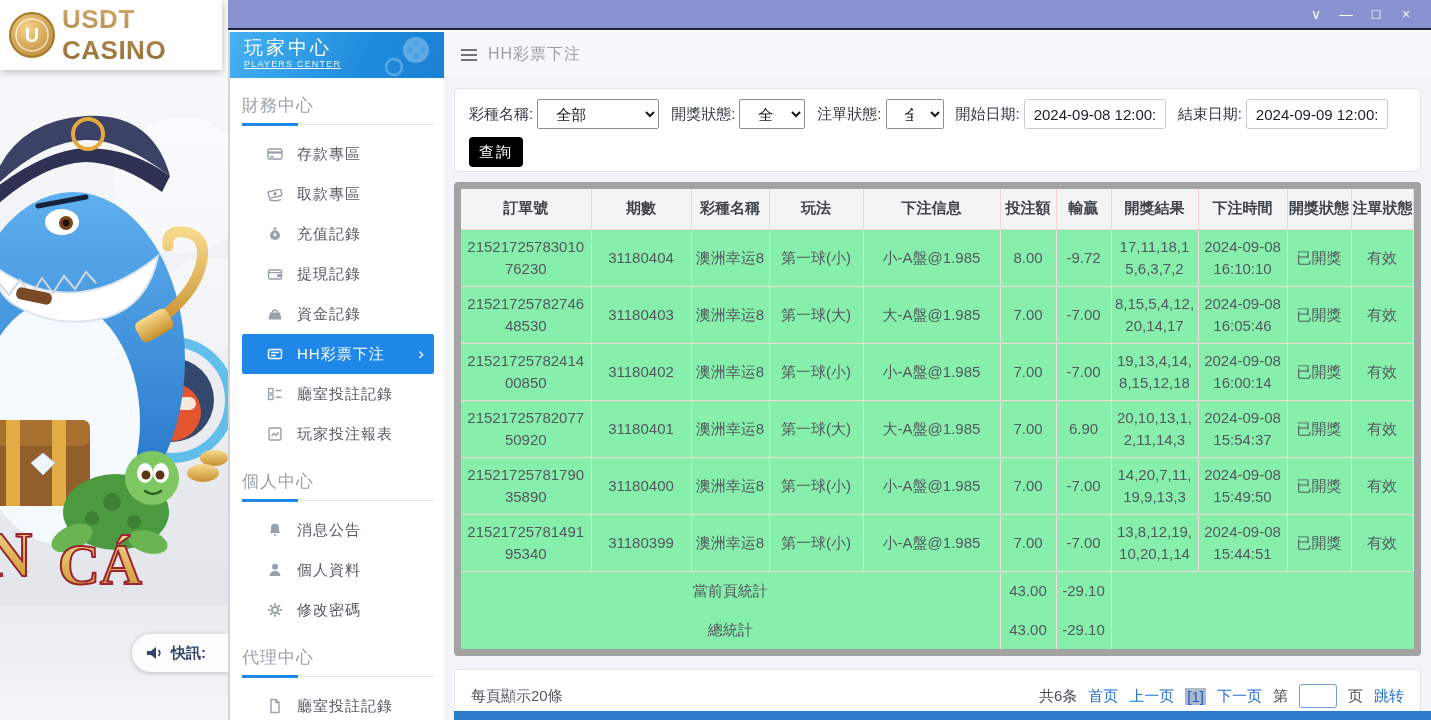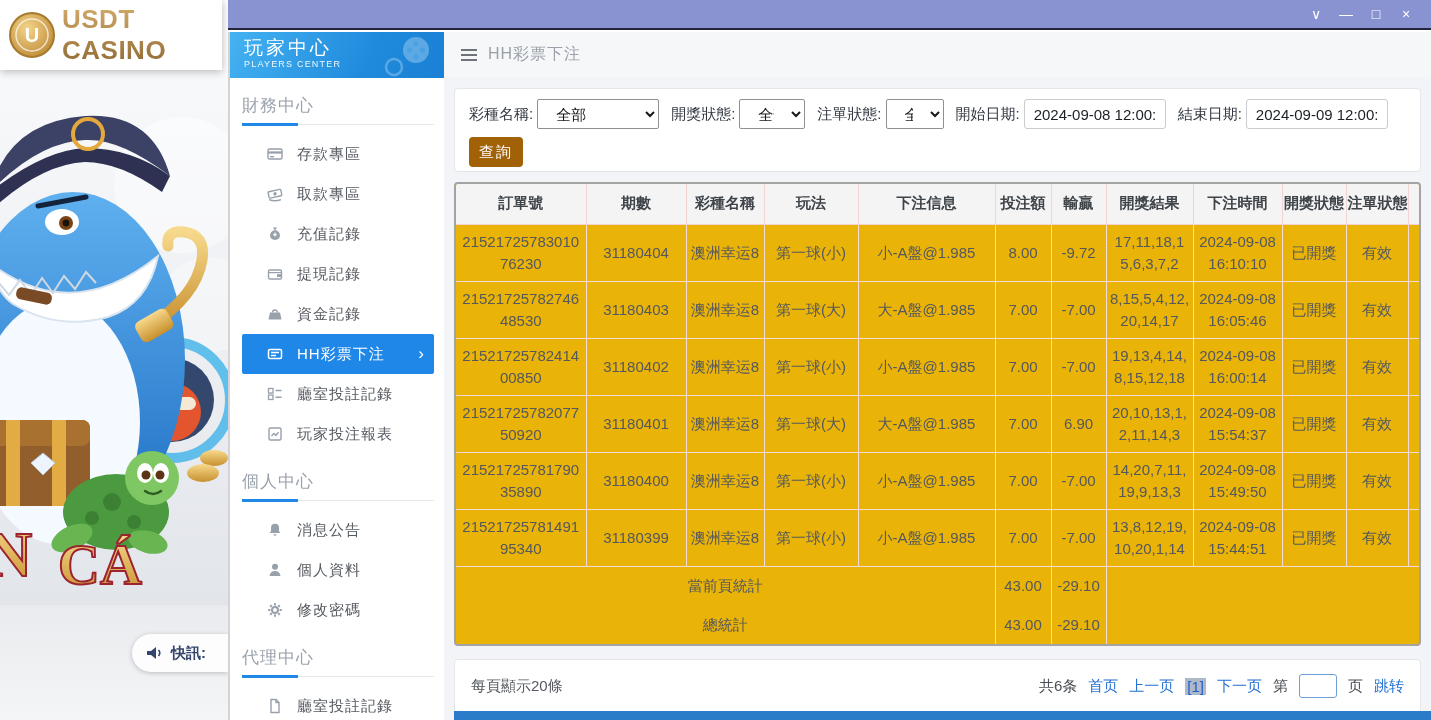--- a/index.html
+++ b/index.html
@@ -22,21 +22,21 @@
   .right-col { position:absolute; left:228px; top:0; width:1203px; height:720px; }
   .titlebar { height:30px; background:#8a93d2; border-bottom:2px solid #23263a; display:flex; align-items:center; justify-content:flex-end; padding-right:14px; gap:8px; }
   .wc { color:#fff; font-size:14px; width:22px; text-align:center; cursor:pointer; line-height:28px; }
 
   .window-body { position:absolute; left:0; top:32px; right:0; bottom:0; }
 
   
   .sidebar { position:absolute; left:0; top:0; bottom:0; width:216px; background:#fff; border-left:2px solid #d4d4d4; overflow:hidden; }
   .sb-header { height:46px; background:linear-gradient(115deg,#45b2f2 0%,#1f8adc 65%,#1a80d4 100%); color:#fff; padding:5px 0 0 14px; position:relative; }
   .sb-title { font-size:19px; letter-spacing:3px; line-height:22px; }
-  .sb-sub { font-size:9px; letter-spacing:1.2px; opacity:.92; }
+  .sb-sub { font-size:9px; letter-spacing:1.2px; opacity:.92;text-decoration:underline; }
   .sb-pad-icon { position:absolute; right:6px; top:3px; opacity:.45; }
   .sb-sec-title { margin:16px 12px 0 12px; font-size:17px; color:#9aa2ac; letter-spacing:1px; }
   .sb-rule { position:relative; margin:6px 10px 8px 12px; height:3px; }
   .sb-rule::after { content:""; position:absolute; left:0; right:0; top:1px; height:1px; background:#e7e8ea; }
   .sb-rule-accent { position:absolute; left:0; top:0; width:56px; height:3px; background:#1f87e8; z-index:1; }
   .side-item { height:40px; display:flex; align-items:center; padding-left:37px; position:relative; cursor:pointer; }
   .si-icon { width:16px; height:16px; margin-right:14px; color:#98a0aa; display:inline-flex; align-items:center; }
   .si-label { font-size:15px; color:#565b61; letter-spacing:1px; }
   .side-item.active { background:#1f87e8; margin:0 10px 0 12px; padding-left:25px; border-radius:2px; }
   .side-item.active .si-label { color:#fff; }
@@ -51,23 +51,23 @@
 
   .filter-card { margin:11px 10px 0 10px; background:#fff; border:1px solid #e4e6e9; border-radius:4px; padding:10px 14px 6px 14px; height:84px; }
   .filter-row { display:flex; align-items:center; }
   .f-label { font-size:15px; color:#333842; margin-right:4px; white-space:nowrap; }
   .f-gap { width:12px; }
   .f-select { height:30px; border:1px solid #8d9196; border-radius:2px; background:#fff; font-size:15px; color:#16181c; padding:0 14px; font-family:inherit; }
   .w-lottery { width:122px; }
   .w-draw { width:66px; }
   .w-order { width:58px; }
   .f-input { width:142px; height:30px; border:1px solid #c9ccd0; border-radius:3px; font-size:15px; color:#1c1f24; padding:0 9px; font-family:inherit; }
-  .search-btn { margin-top:8px; min-width:54px; height:30px; background:#a16207; color:#fff; border:none; border-radius:4px; font-size:15px; letter-spacing:2px; cursor:pointer; font-family:inherit; }
-
-  .table-card { margin:10px 10px 0 10px; background:#eab308; border:2px solid #a3a3a3; border-radius:4px; overflow:hidden; }
+  .search-btn { margin-top:8px; min-width:54px; height:30px; background:#000000; color:#fff; border:none; border-radius:4px; font-size:15px; letter-spacing:2px; cursor:pointer; font-family:inherit; }
+
+  .table-card { margin:10px 10px 0 10px; background:#86efac; border:7px solid #a3a3a3; border-radius:4px; overflow:hidden; }
   table { width:100%; border-collapse:collapse; table-layout:fixed; }
   col.c1{width:130px} col.c2{width:100px} col.c3{width:78px} col.c4{width:94px} col.c5{width:137px}
   col.c6{width:56px} col.c7{width:55px} col.c8{width:87px} col.c9{width:89px} col.c10{width:64px} col.c11{width:62px} col.c12{width:14px}
   th { background:#f4f4f5; color:#3f4449; font-weight:bold; font-size:15px; height:40px; border-left:1px solid #f3d4d4; border-bottom:1px solid #f3d4d4; white-space:nowrap; overflow:hidden; padding:0 1px; }
   th:first-child { border-left:none; }
   td { color:#54585e; font-size:15px; text-align:center; padding:2px 3px; border-left:1px solid #f6dada; border-bottom:1px solid #f6dada; word-break:break-all; line-height:1.45; }
   td:first-child { border-left:none; }
   tr.data-row { height:57px; }
   tr.summary-row { height:39px; }
   tr.summary-row td { border-bottom:none; }

